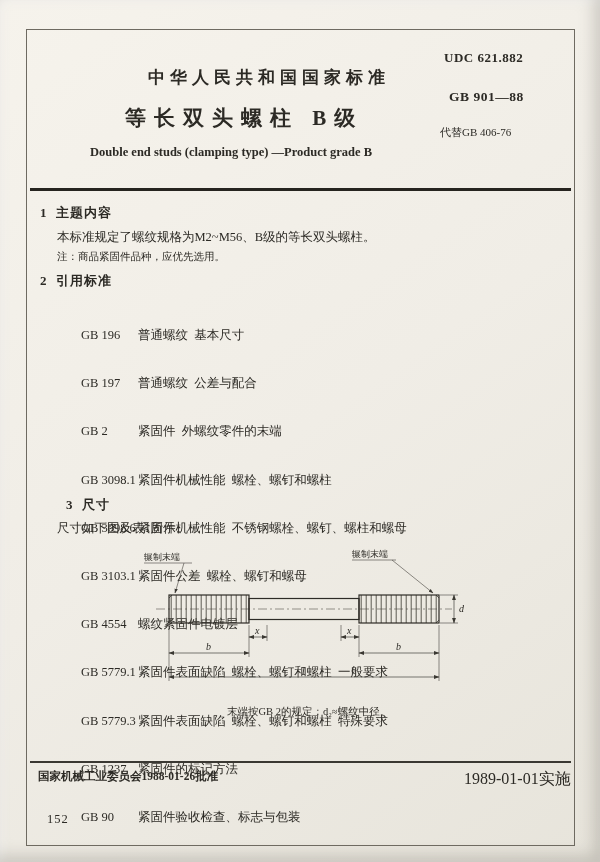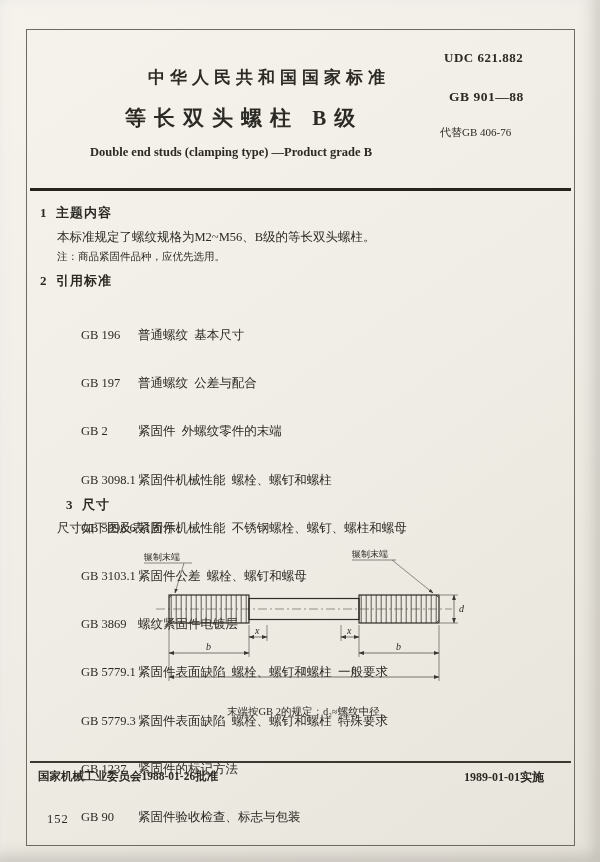--- a/index.html
+++ b/index.html
@@ -34,21 +34,21 @@
   .std-row{height:18.2px;line-height:18.2px;white-space:pre;}
   .std-code{display:inline-block;width:57px;}
   .h3{left:40px;top:496px;margin-left:26px;}
   .s3-body{left:57px;top:520px;font-size:12.5px;}
 
   .figure{left:134px;top:547px;width:340px;height:152px;}
   .fig-note{left:227px;top:705px;font-size:10.5px;}
 
   .rule-bottom{left:30px;top:761px;width:541px;height:1.5px;background:#3a3832;}
   .approval{left:38px;top:769px;font-size:11.5px;font-weight:bold;}
-  .impl{left:464px;top:769px;font-size:12px;font-weight:bold;}
+  .impl{left:464px;top:769px;font-size:16px;font-weight:normal;}
   .pageno{left:47px;top:812px;font-size:12.5px;letter-spacing:1px;}
 
   svg .ol{fill:none;stroke:#2d2b26;stroke-width:1.2;}
   svg .thin{stroke:#2d2b26;stroke-width:.7;fill:none;}
   svg .ext{stroke:#44423c;stroke-width:.6;fill:none;}
   svg .dim{stroke:#44423c;stroke-width:.7;fill:none;}
   svg text{fill:#2d2b26;}
   svg .dimlabel{font-size:10px;font-style:italic;font-family:"Liberation Serif",serif;}
   svg .cjk{font-size:9px;font-family:"Liberation Serif",serif;}
   svg .cl{stroke:#55534c;stroke-width:.6;stroke-dasharray:9 3 2 3;}
@@ -72,21 +72,21 @@
   <div class="abs s1-note">注：商品紧固件品种，应优先选用。</div>
 
   <div class="abs h-sec h2">2  引用标准</div>
   <div class="abs std-list">
     <div class="std-row"><span class="std-code">GB 196</span><span class="std-title">普通螺纹  基本尺寸</span></div>
     <div class="std-row"><span class="std-code">GB 197</span><span class="std-title">普通螺纹  公差与配合</span></div>
     <div class="std-row"><span class="std-code">GB 2</span><span class="std-title">紧固件  外螺纹零件的末端</span></div>
     <div class="std-row"><span class="std-code">GB 3098.1</span><span class="std-title">紧固件机械性能  螺栓、螺钉和螺柱</span></div>
     <div class="std-row"><span class="std-code">GB 3098.6</span><span class="std-title">紧固件机械性能  不锈钢螺栓、螺钉、螺柱和螺母</span></div>
     <div class="std-row"><span class="std-code">GB 3103.1</span><span class="std-title">紧固件公差  螺栓、螺钉和螺母</span></div>
-    <div class="std-row"><span class="std-code">GB 3869</span><span class="std-title">螺纹紧固件电镀层</span></div>
+    <div class="std-row"><span class="std-code">GB 4554</span><span class="std-title">螺纹紧固件电镀层</span></div>
     <div class="std-row"><span class="std-code">GB 5779.1</span><span class="std-title">紧固件表面缺陷  螺栓、螺钉和螺柱  一般要求</span></div>
     <div class="std-row"><span class="std-code">GB 5779.3</span><span class="std-title">紧固件表面缺陷  螺栓、螺钉和螺柱  特殊要求</span></div>
     <div class="std-row"><span class="std-code">GB 1237</span><span class="std-title">紧固件的标记方法</span></div>
     <div class="std-row"><span class="std-code">GB 90</span><span class="std-title">紧固件验收检查、标志与包装</span></div>
   </div>
 
   <div class="abs h-sec h3">3  尺寸</div>
   <div class="abs s3-body">尺寸如下图及表1所示。</div>
 
   <svg class="abs figure" viewBox="0 0 340 152">

